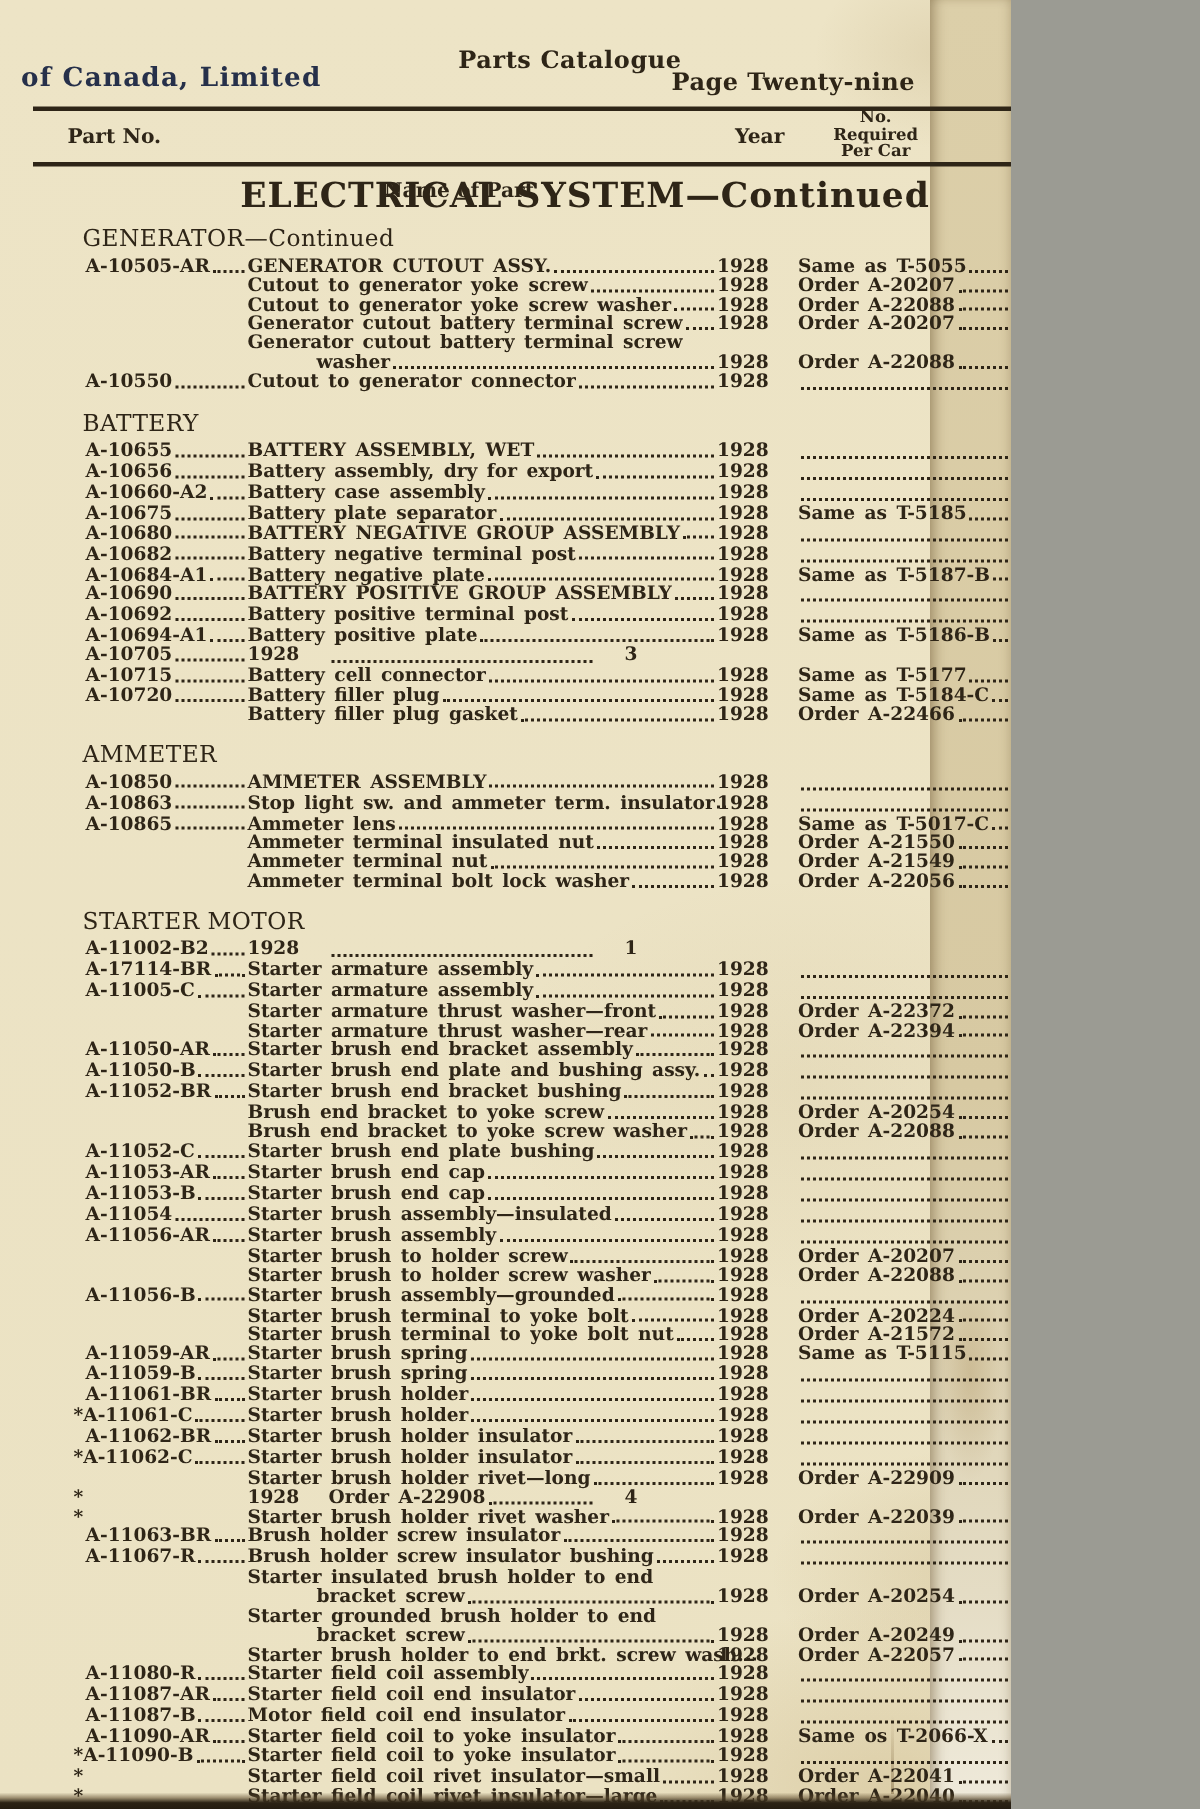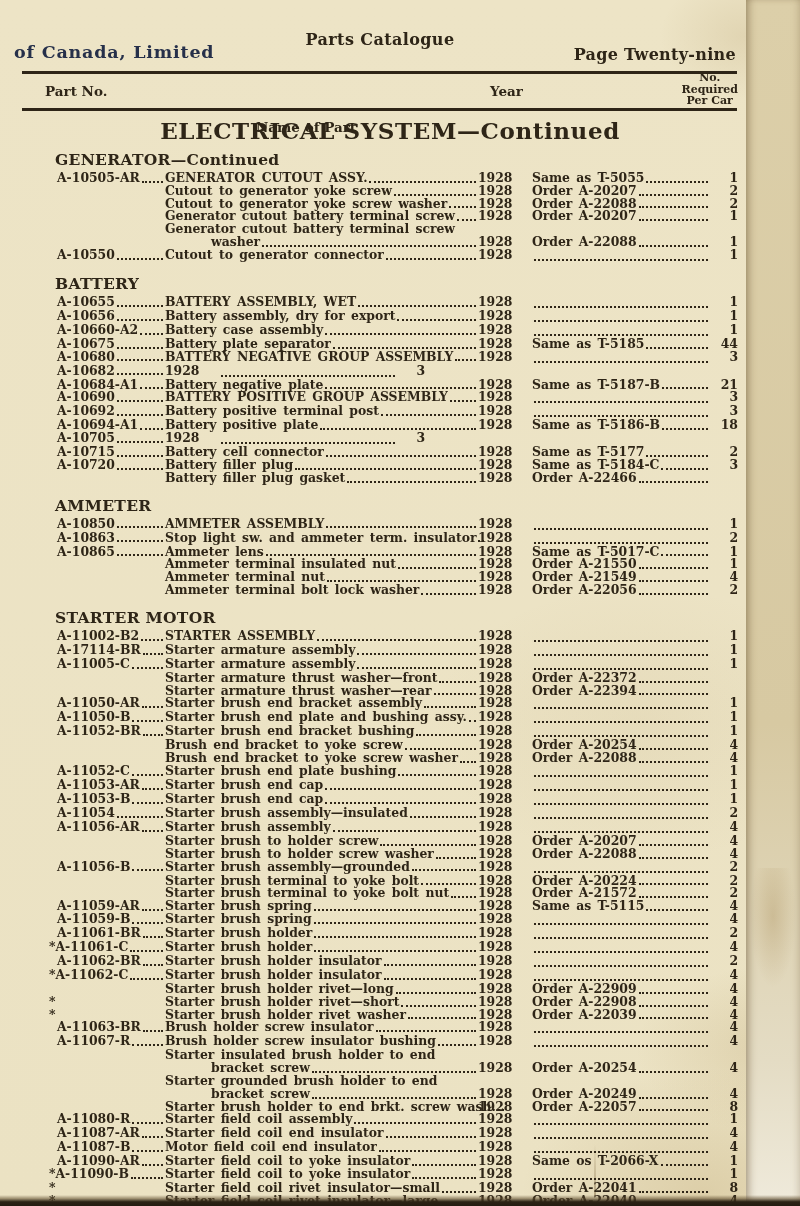--- a/index.html
+++ b/index.html
@@ -1,18 +1,18 @@
 <!DOCTYPE html>
 <html><head>
 <meta charset="utf-8">
 <style>
   html,body{margin:0;padding:0;}
   body{width:800px;height:1206px;overflow:hidden;background:#9b9b93;}
   .page{
-    position:relative;width:800px;height:1206px;box-sizing:border-box;
+    position:relative;width:674px;height:1206px;box-sizing:border-box;
     font-family:"DejaVu Serif","Liberation Serif",serif;
     font-weight:700;color:#2e2517;
     background:
       radial-gradient(ellipse 260px 180px at 88% 99%, rgba(168,136,72,.22), transparent 70%),
       radial-gradient(ellipse 200px 120px at 97% 87%, rgba(160,128,66,.18), transparent 70%),
       radial-gradient(ellipse 120px 90px at 93% 3%, rgba(150,120,60,.14), transparent 70%),
       radial-gradient(ellipse 300px 200px at 80% 60%, rgba(150,120,60,.07), transparent 70%),
       linear-gradient(#ede4c6,#ebe2c3);
     overflow:hidden;
   }
@@ -38,21 +38,21 @@
   .rule1{top:71px;}
   .rule2{top:108px;}
   .ch-part{position:absolute;left:45px;top:83px;font-size:13.5px;}
   .ch-name{position:absolute;left:256px;top:83px;font-size:13.5px;margin-top:36px;}
   .ch-year{position:absolute;left:490px;top:83px;font-size:13.5px;}
   .ch-req{position:absolute;right:62px;top:72px;font-size:11px;line-height:11.5px;text-align:center;}
   
   .title{position:absolute;left:0;top:117px;width:780px;text-align:center;
     font-size:23px;letter-spacing:.6px;}
   main{position:absolute;left:57px;top:150px;width:681px;}
-  section h2{font-size:15.5px;margin:0 0 3px -2px;letter-spacing:.3px;font-weight:700;}
+  section h2{font-size:15.5px;margin:0 0 3px -2px;letter-spacing:.3px;font-weight:400;}
   section{display:block;}
   section + section{margin-top:11px;}
   section:first-child h2{margin-top:0;}
   section h2{margin-top:9px;}
   section:first-child h2{margin-top:0;}
   .rows{margin-top:3px;}
   .row{display:flex;align-items:baseline;font-size:12.4px;line-height:12.8px;word-spacing:2px;}
   .part{width:108px;display:flex;align-items:baseline;flex:none;}
   .part.star{text-indent:-8px;}
   .ptext{white-space:nowrap;}
@@ -285,20 +285,24 @@
               <span class="dots"></span>
             </span>
     <span class="qty">3</span>
   </div>
 
   <div class="row">
     <span class="part">
               <span class="ptext">A-10682</span>
               <span class="dots"></span>
             </span>
+    <span class="desc">
+              <span class="dtext">Battery negative terminal post</span>
+              <span class="dots"></span>
+            </span>
     <span class="year">1928</span>
     <span class="ref">
               <span class="rtext"></span>
               <span class="dots"></span>
             </span>
     <span class="qty">3</span>
   </div>
 
   <div class="row">
     <span class="part">
@@ -538,24 +542,20 @@
   </section>
 
   <section>
     <h2>STARTER MOTOR</h2>
     <div class="rows">
   <div class="row">
     <span class="part">
               <span class="ptext">A-11002-B2</span>
               <span class="dots"></span>
             </span>
-    <span class="desc">
-              <span class="dtext">STARTER ASSEMBLY</span>
-              <span class="dots"></span>
-            </span>
     <span class="year">1928</span>
     <span class="ref">
               <span class="rtext"></span>
               <span class="dots"></span>
             </span>
     <span class="qty">1</span>
   </div>
 
   <div class="row">
     <span class="part">
@@ -986,24 +986,20 @@
     <span class="ref">
               <span class="rtext">Order A-22909</span>
               <span class="dots"></span>
             </span>
     <span class="qty">4</span>
   </div>
 
   <div class="row">
     <span class="part star nodots">
               <span class="ptext">*</span>
-            </span>
-    <span class="desc">
-              <span class="dtext">Starter brush holder rivet—short</span>
-              <span class="dots"></span>
             </span>
     <span class="year">1928</span>
     <span class="ref">
               <span class="rtext">Order A-22908</span>
               <span class="dots"></span>
             </span>
     <span class="qty">4</span>
   </div>
 
   <div class="row">

